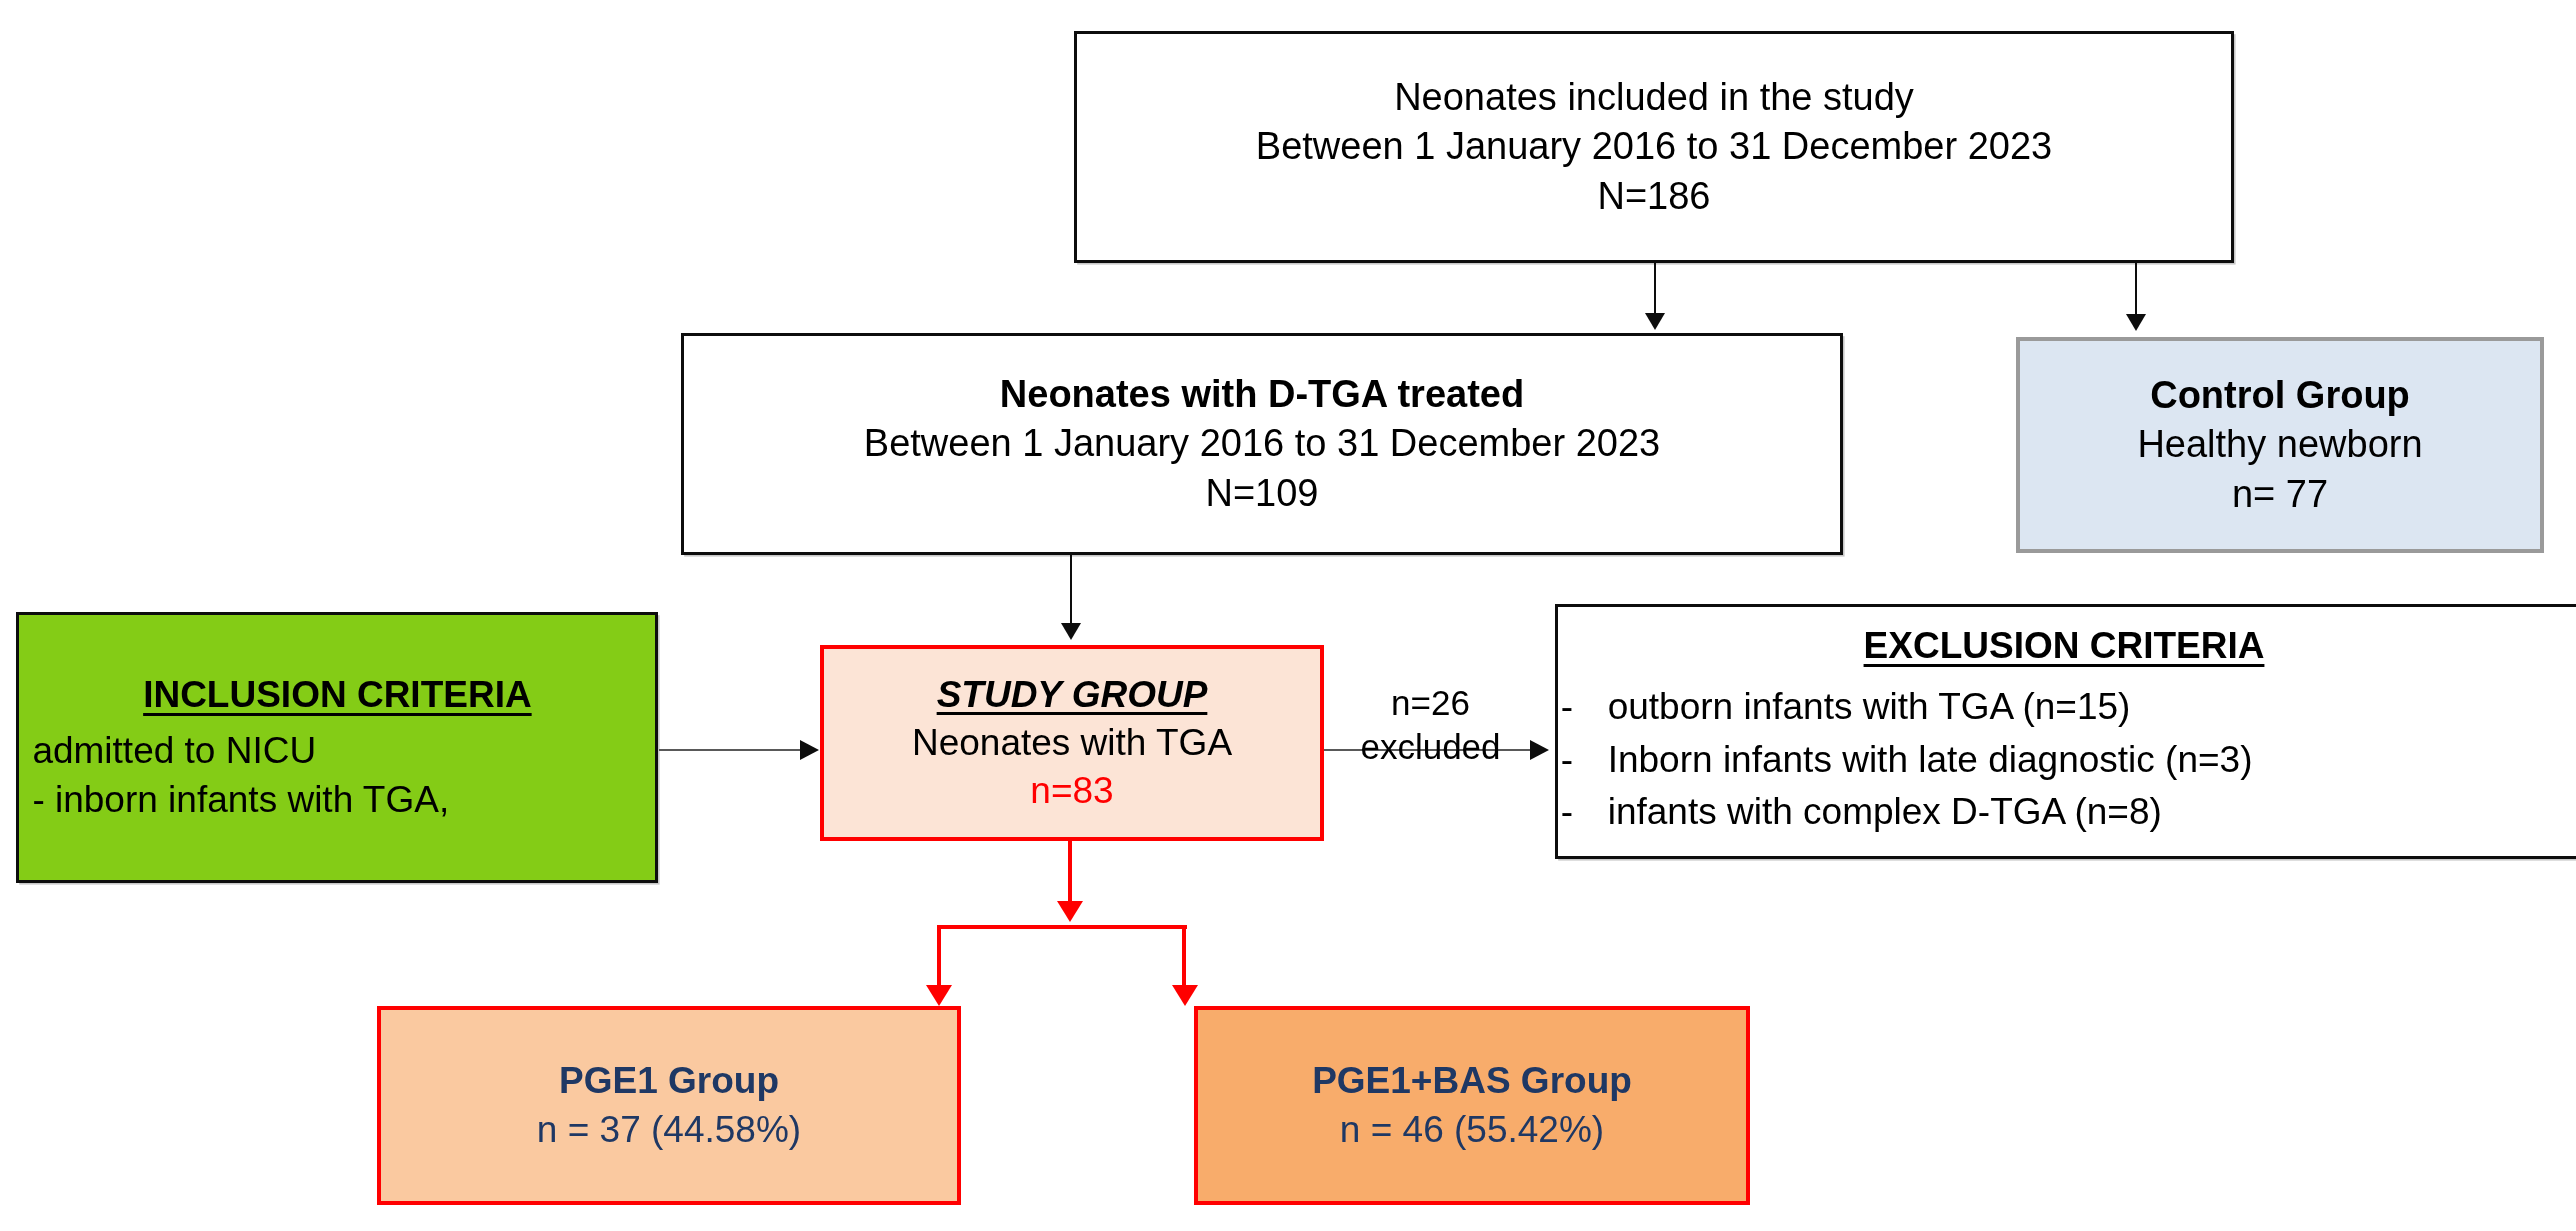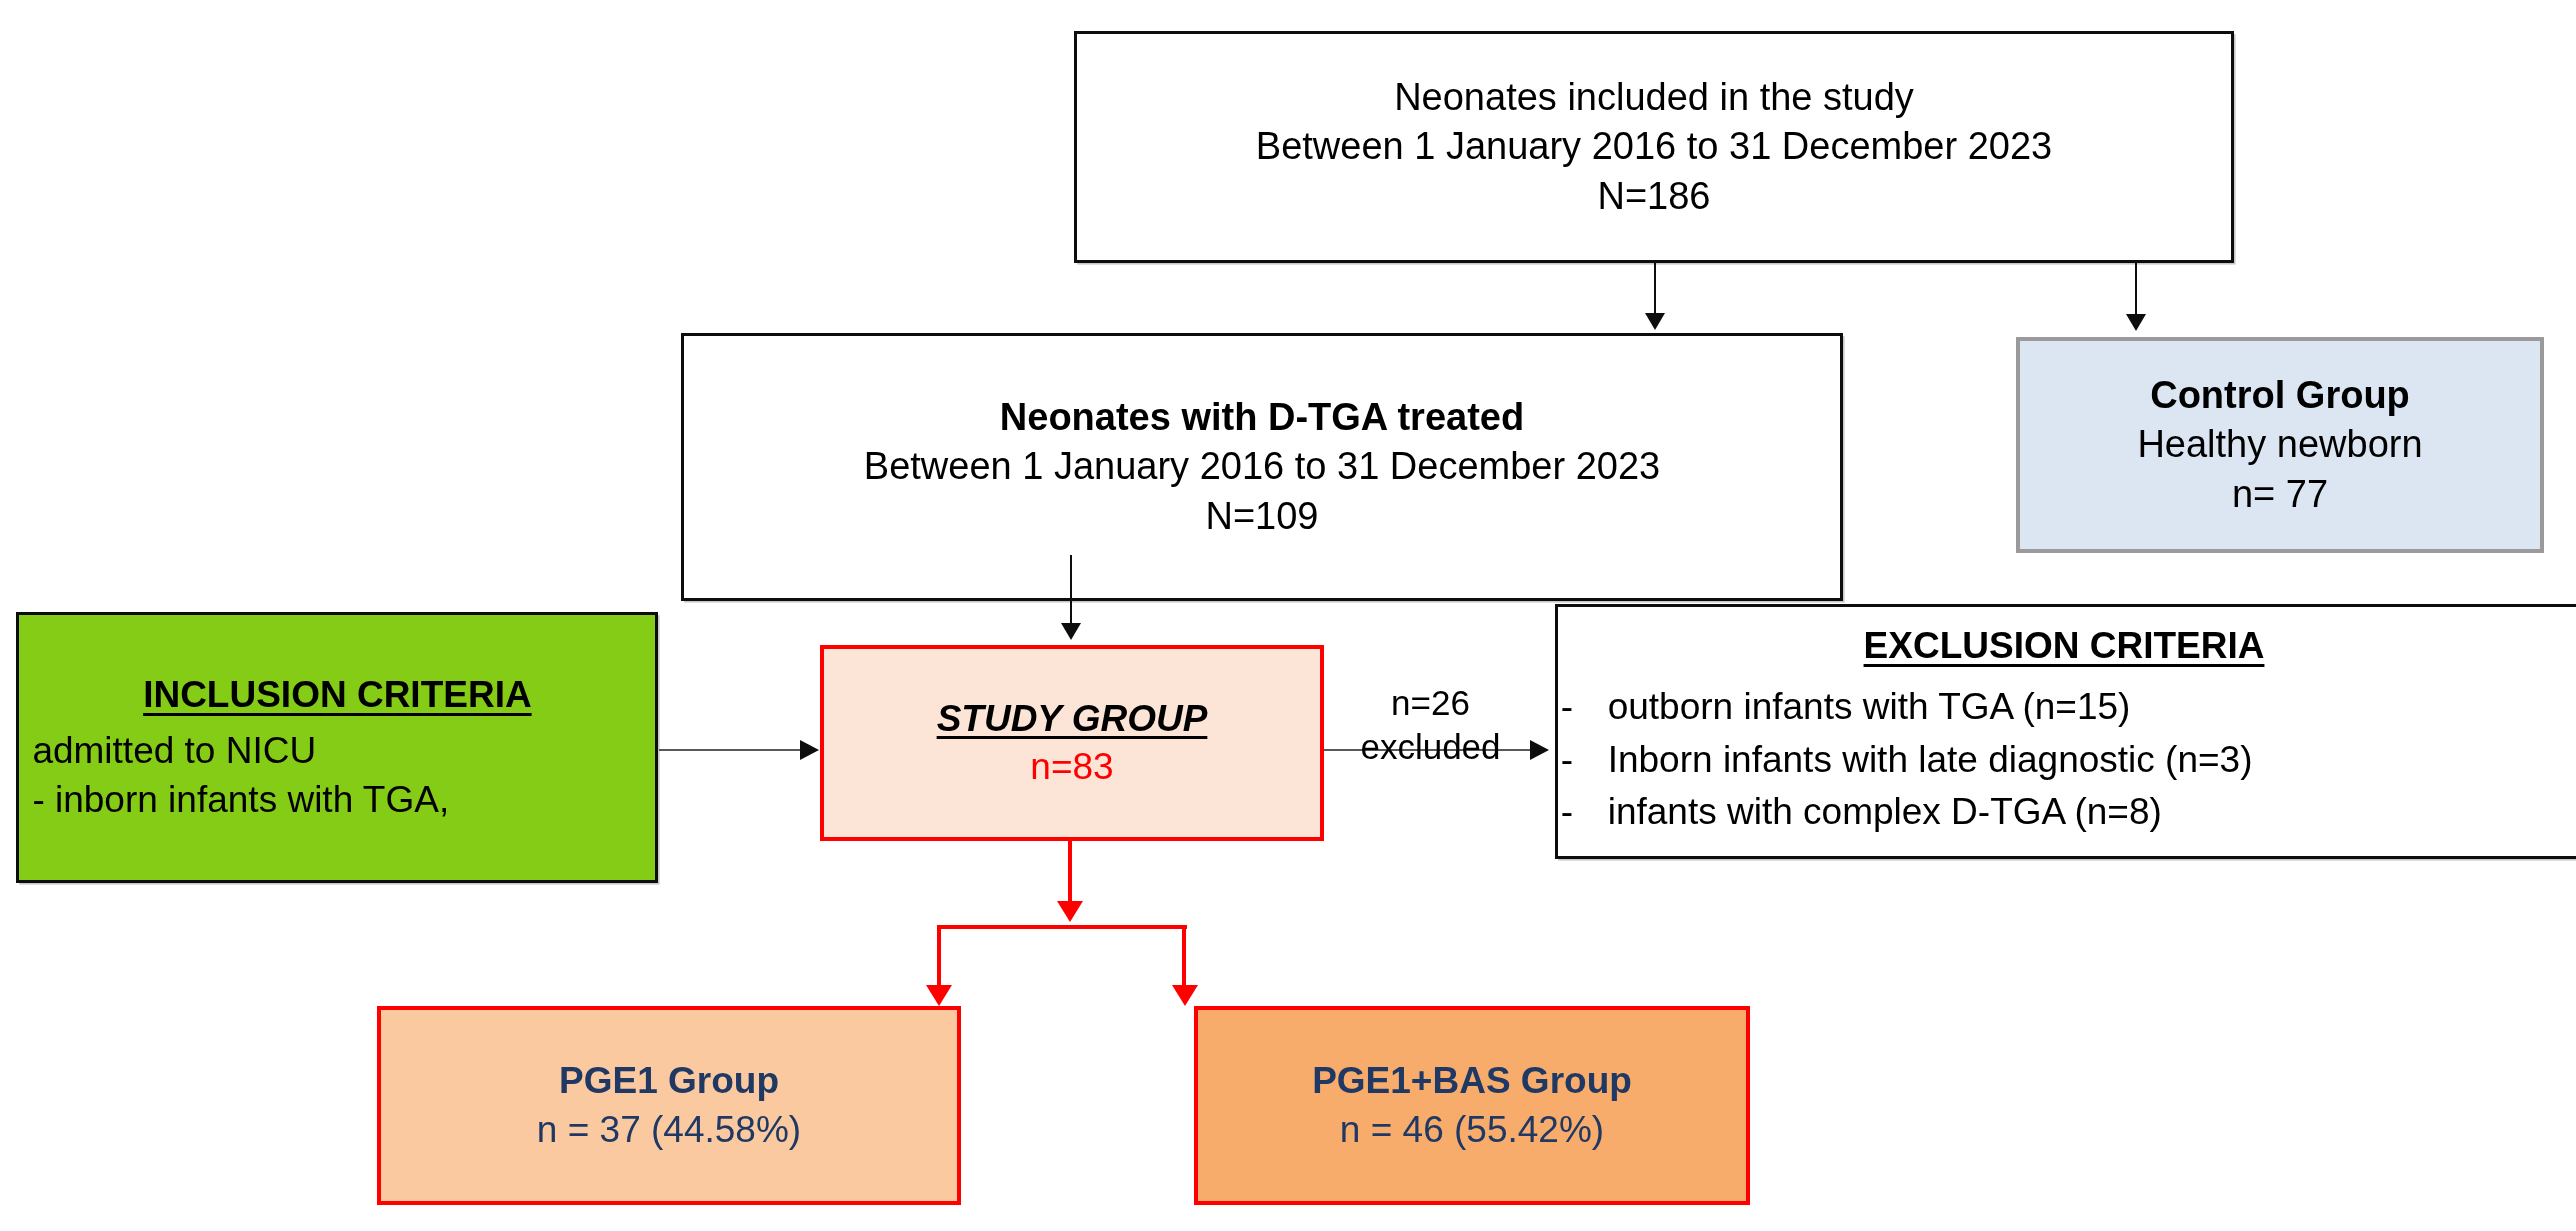--- a/index.html
+++ b/index.html
@@ -30,21 +30,21 @@
 
   
   #box-enrolled{
     left:1064px; top:31px; width:1160px; height:232px;
     border:3.2px solid #0d0d0d;
     background:#ffffff;
     font-size:38px;
     box-shadow:2.4px 2.4px 0 -0.8px rgba(0,0,0,.22);
   }
   #box-dtga{
-    left:671px; top:333px; width:1162px; height:268px;
+    left:671px; top:333px; width:1162px; height:222px;
     border:3.2px solid #0d0d0d;
     background:#ffffff;
     font-size:38px;
     box-shadow:2.4px 2.4px 0 -0.8px rgba(0,0,0,.22);
     align-items:center;
   }
   #box-control{
     left:2006px; top:337px; width:528px; height:216px;
     border:4px solid #9a9a9a;
     background:#dce6f2;
@@ -191,20 +191,21 @@
       <span class="ln">admitted to NICU</span>
       <span class="ln">- inborn infants with TGA,</span>
     </div>
   </div>
 
   <div class="hline" style="left:649px; top:749px; width:143px; background:#595959;"></div>
   <div class="arrow-right" style="left:790px; top:740px;"></div>
 
   <div class="box" id="box-study">
     <span class="ln uline">STUDY GROUP</span>
+    <span class="ln">Neonates with TGA</span>
     <span class="ln red">n=83</span>
   </div>
 
   <div class="hline" style="left:1314px; top:749px; width:208px; background:#595959;"></div>
   <div class="arrow-right" style="left:1520px; top:740px;"></div>
 
   <div class="edge-label" style="left:1334px; top:681px; width:173px;">
     <span class="ln">n=26</span><br>
     <span class="ln">excluded</span>
   </div>

